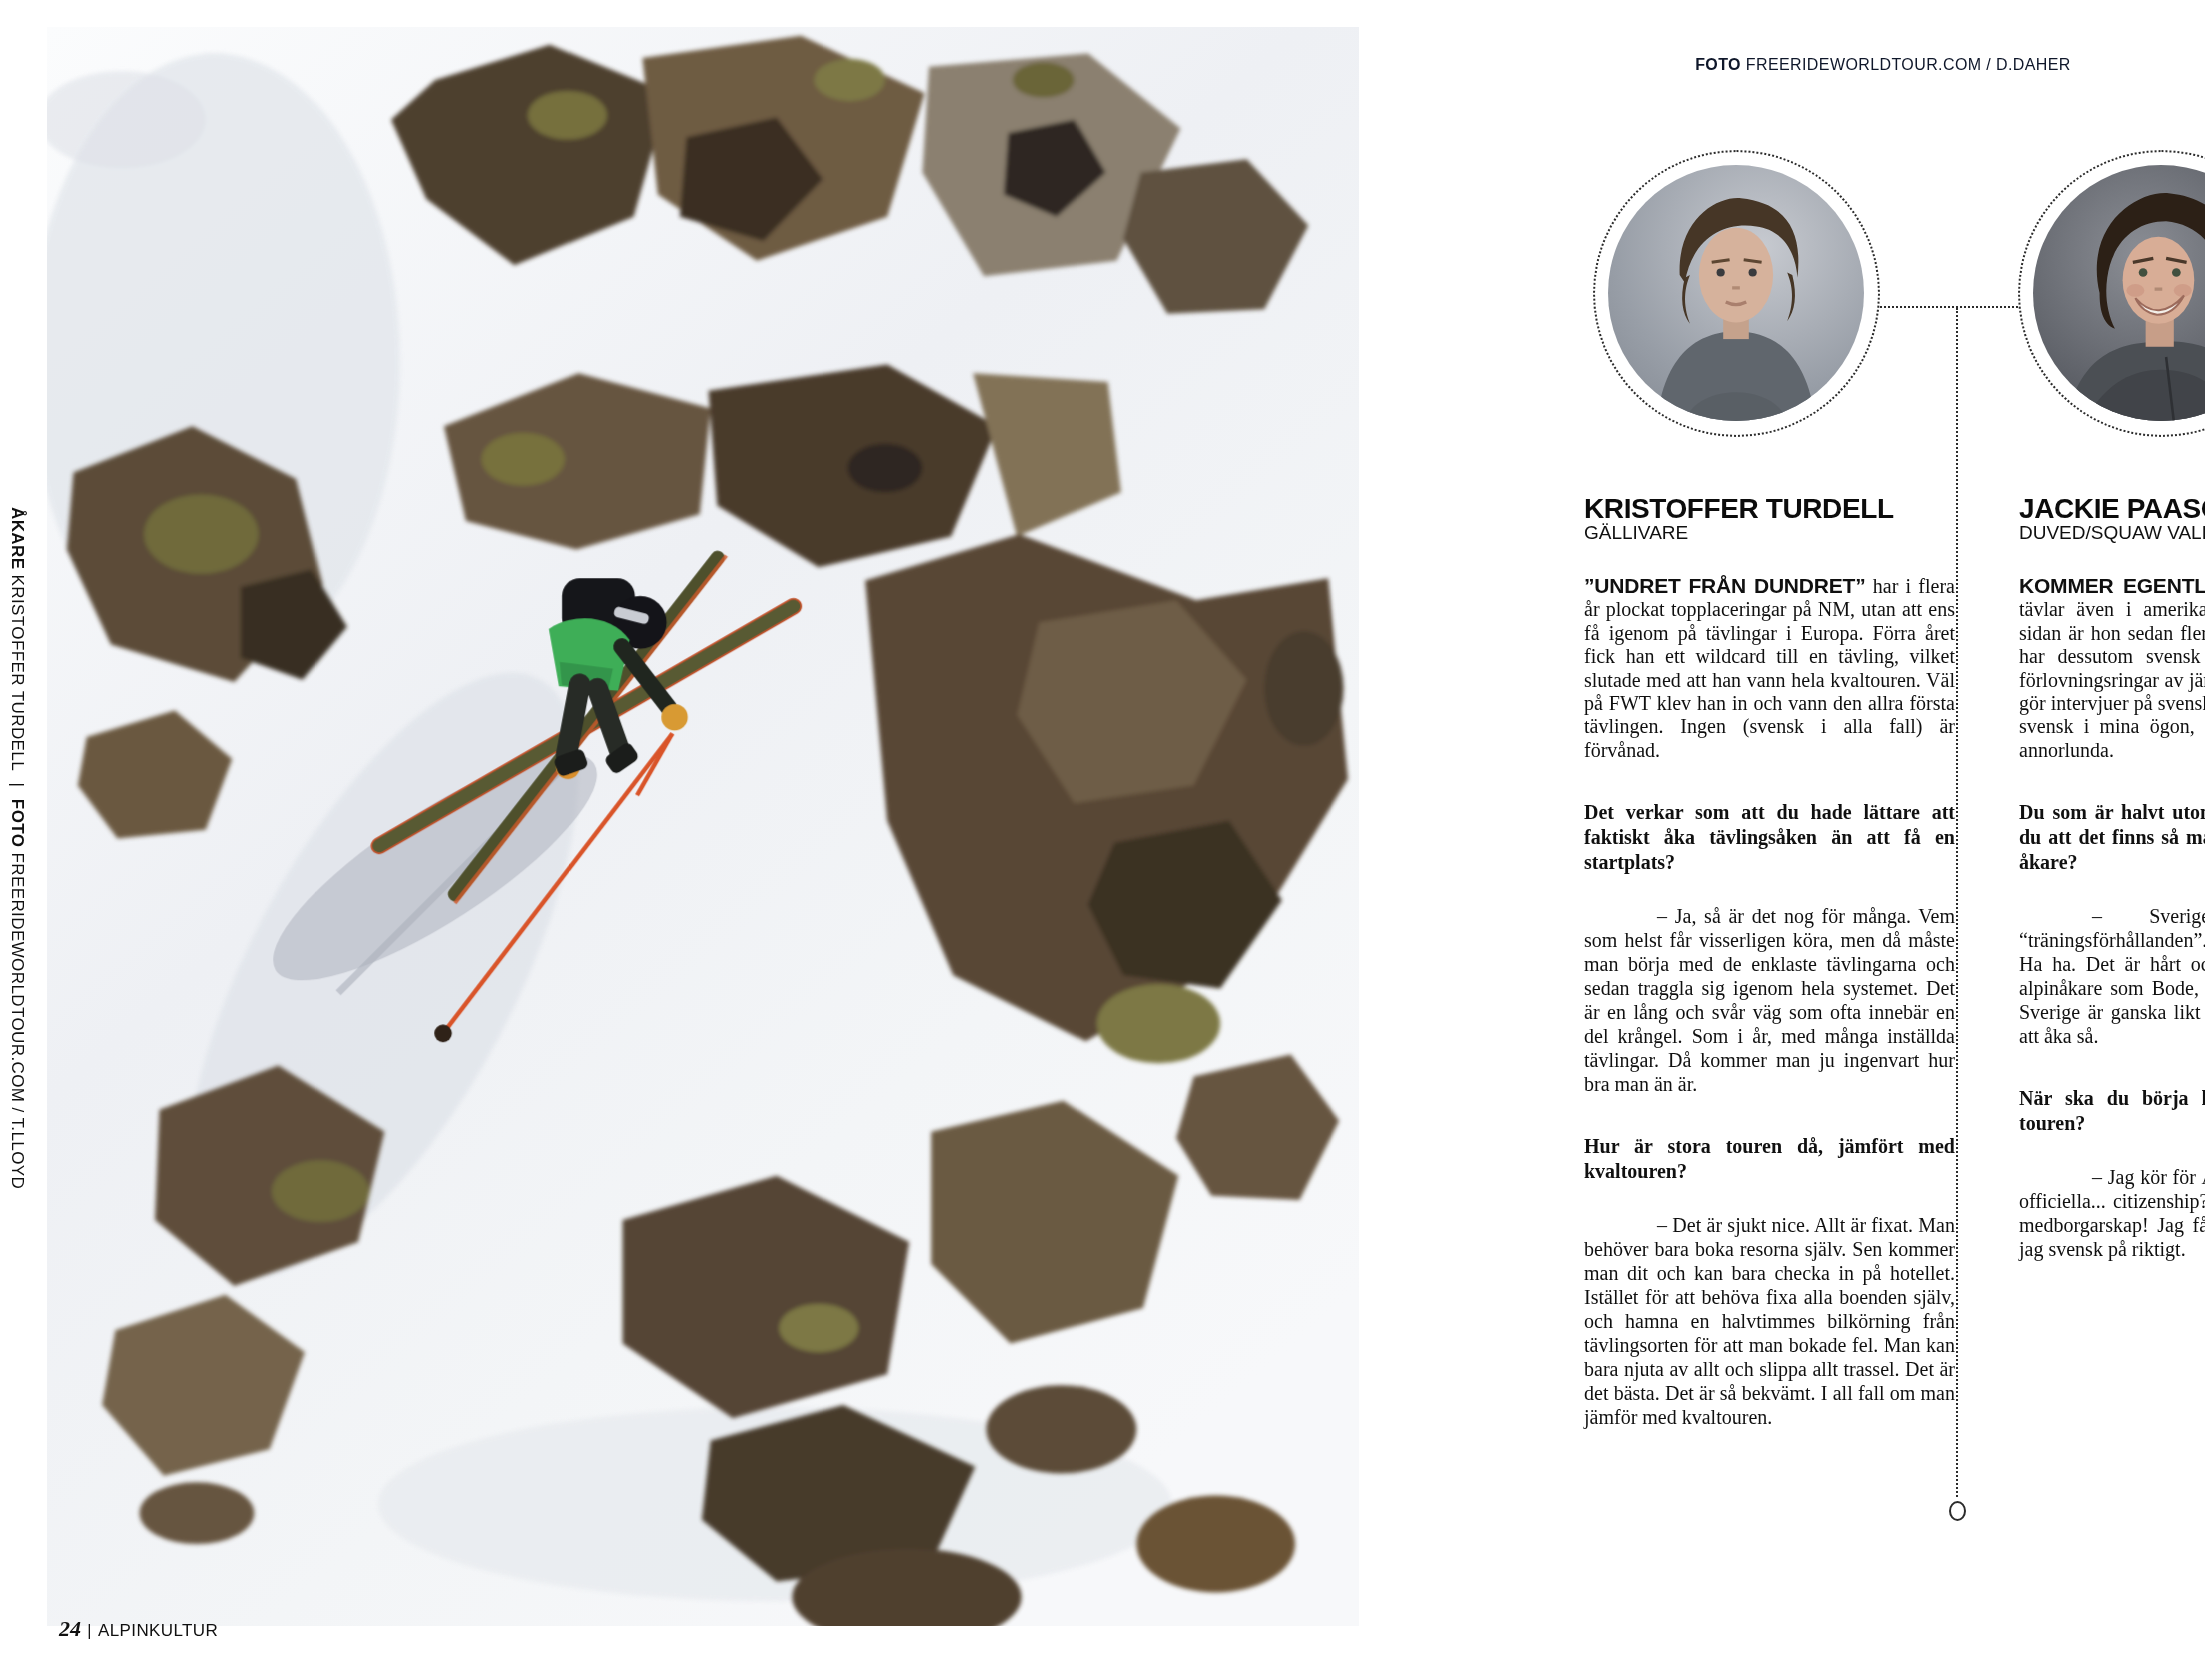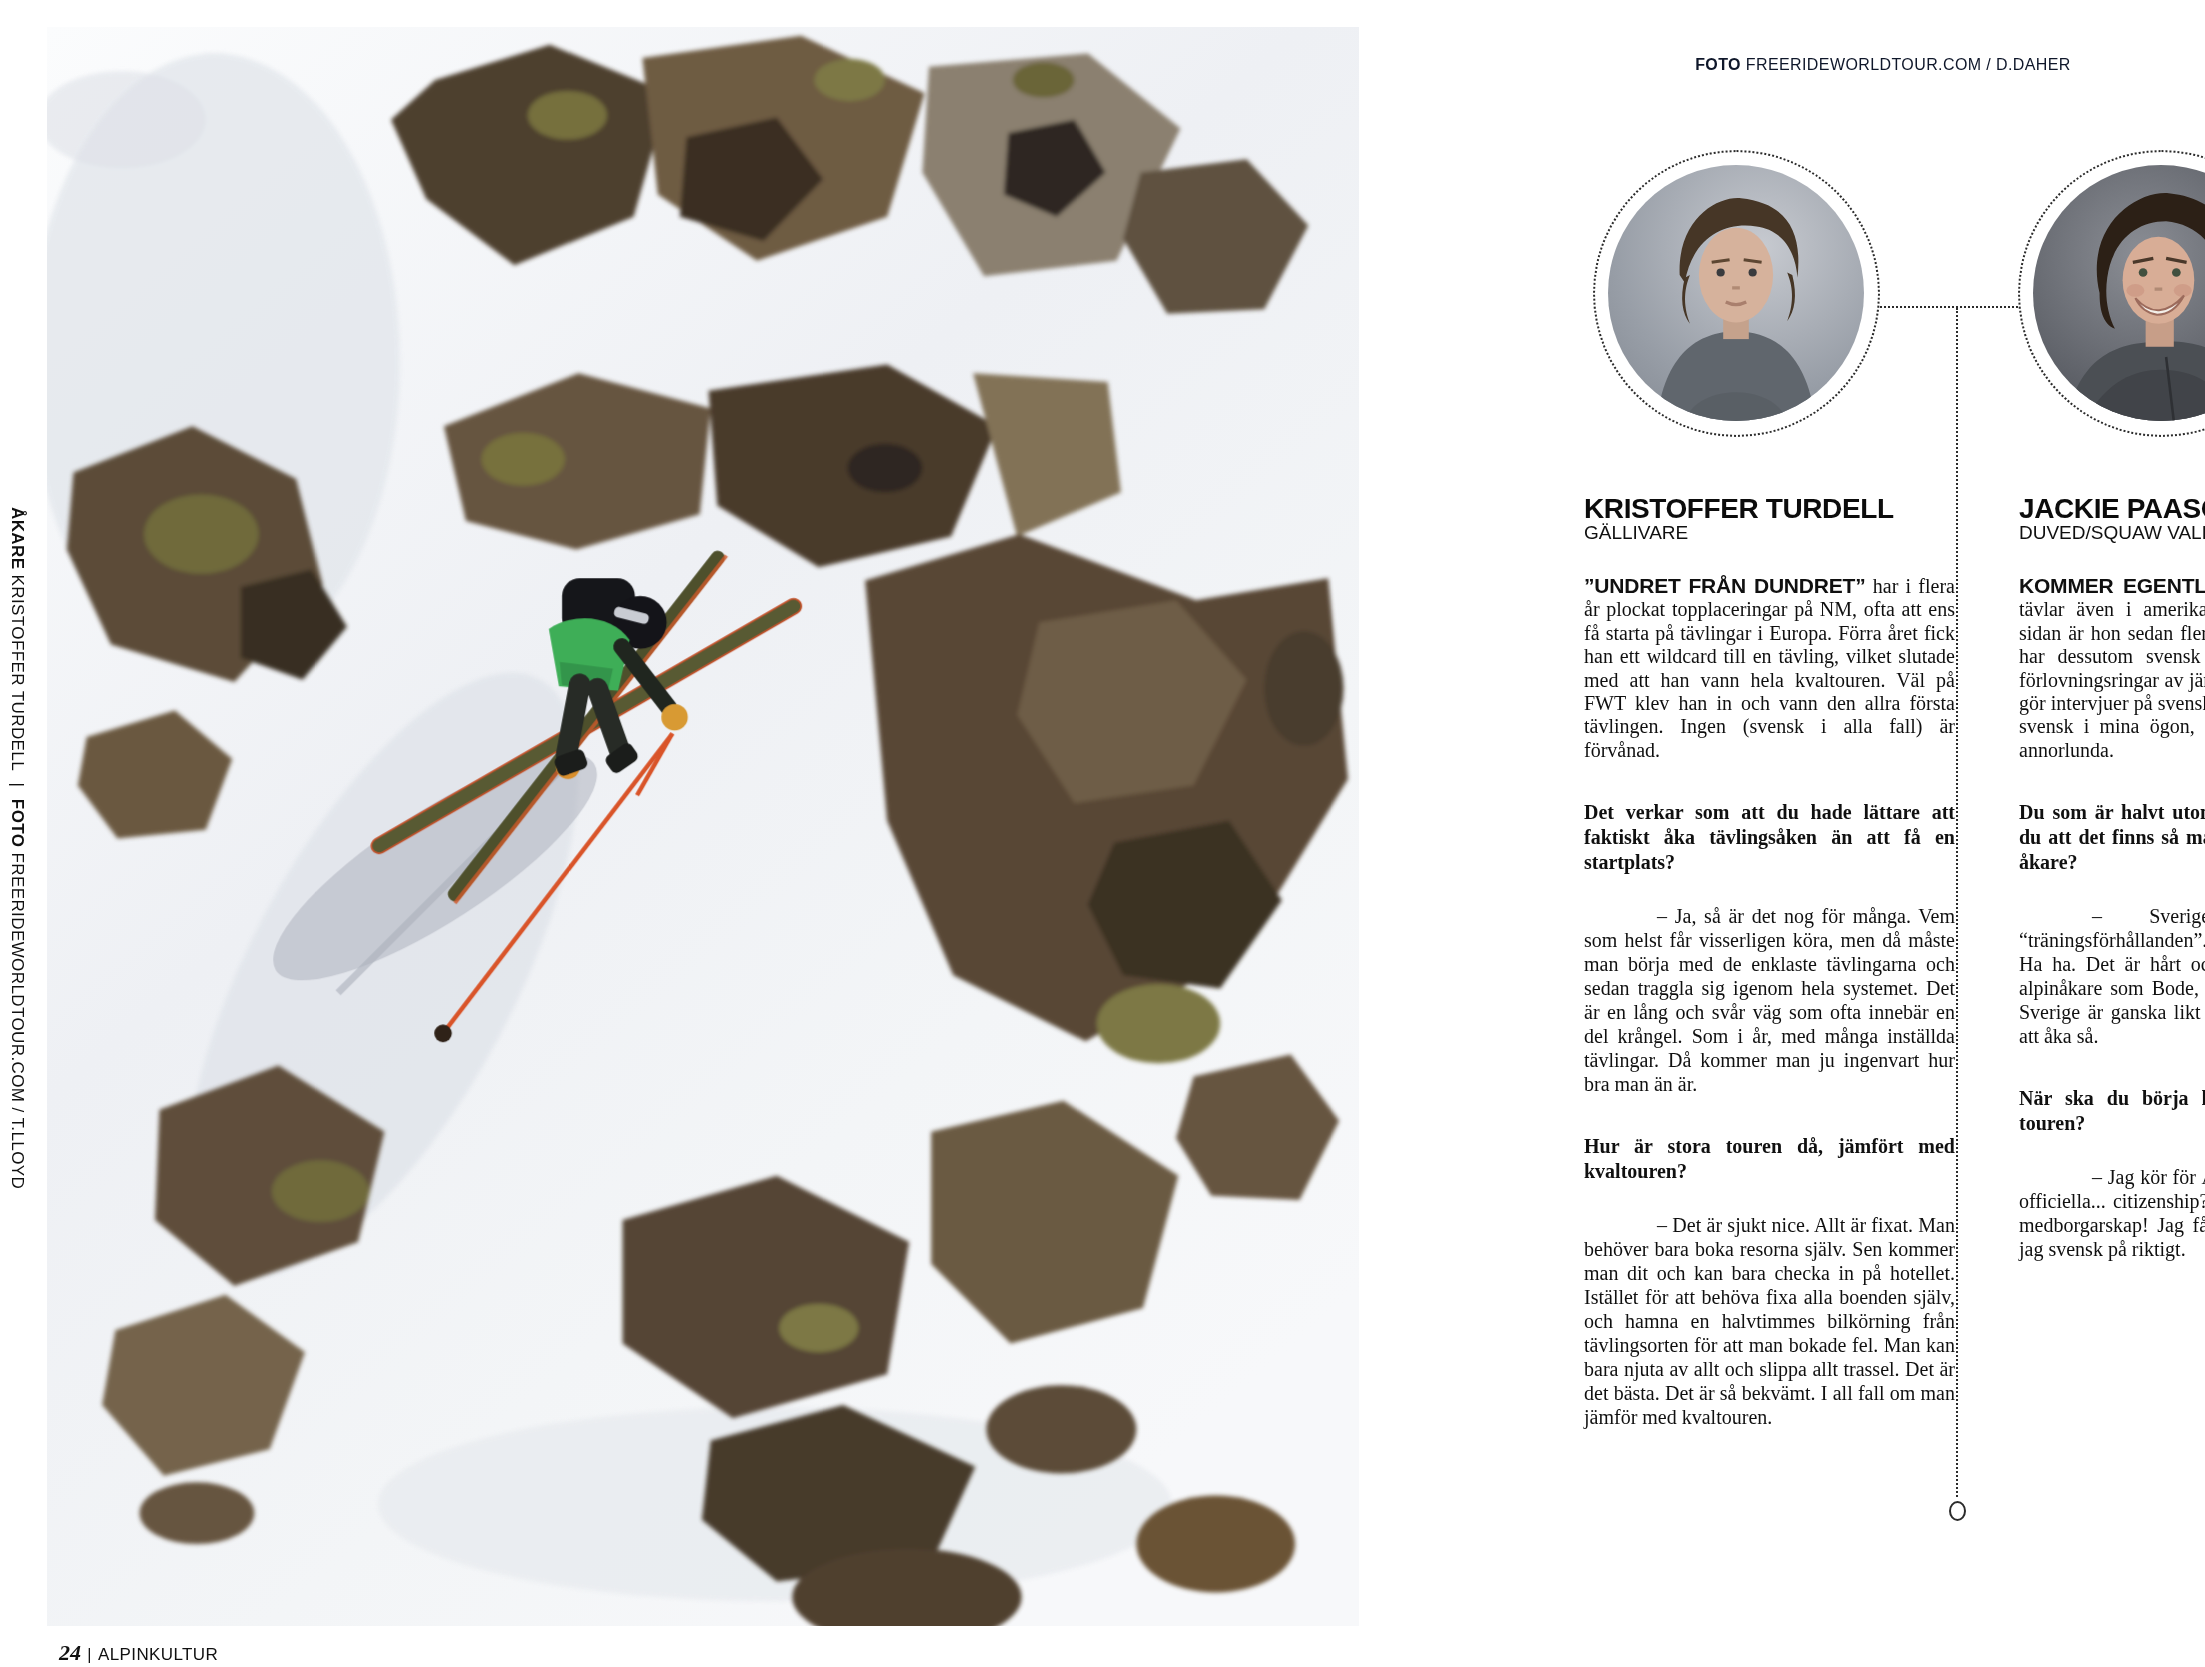--- a/index.html
+++ b/index.html
@@ -40,21 +40,21 @@
   .iv-name{font-family:"Liberation Sans",sans-serif;font-weight:800;font-size:28px;line-height:1;
            letter-spacing:-0.4px;color:#0c0c0c;}
   .iv-loc{font-family:"Liberation Sans",sans-serif;font-weight:400;font-size:19px;line-height:1;letter-spacing:0;}
   p{margin:0;hyphens:auto;}
   .intro{margin-top:32px;font-size:20px;line-height:23.4px;text-align:justify;}
   .lead{font-family:"Liberation Sans",sans-serif;font-weight:700;font-size:21px;letter-spacing:-0.2px;margin-top:12px;}
   .q{margin-top:38px;font-weight:700;font-size:20px;line-height:25px;text-align:justify;}
   .a{margin-top:29px;font-size:20px;line-height:24px;text-align:justify;text-indent:73px;}
 
   
-  .folio{position:absolute;top:1616px;font-family:"Liberation Sans",sans-serif;font-size:17px;letter-spacing:0.4px;color:#101010;white-space:nowrap;margin-top:24px;}
+  .folio{position:absolute;top:1616px;font-family:"Liberation Sans",sans-serif;font-size:17px;letter-spacing:0.4px;color:#101010;white-space:nowrap;}
   #folio-left{left:59px;}
   .folio .num{font-family:"Liberation Serif",serif;font-style:italic;font-weight:700;font-size:22px;letter-spacing:0;}
   .folio .sep{font-weight:300;padding:0 6.2px;font-size:16px;}
 </style>
 </head>
 <body>
 
 <div id="spread">
 
   <div id="photo">
@@ -222,21 +222,21 @@
     </div>
   </div>
 
   <div class="dot-h"></div>
   <div class="dot-v"></div>
   <div class="dot-end"></div>
 
   <div class="col" id="col-k">
     <div class="iv-name">KRISTOFFER TURDELL</div>
     <div class="iv-loc">GÄLLIVARE</div>
-    <p class="intro"><span class="lead">”UNDRET FRÅN DUNDRET”</span> <span>har i flera år plockat topplaceringar på NM, ofta att ens få starta på tävlingar i Europa. Förra året fick han ett wildcard till en tävling, vilket slutade med att han vann hela kvaltouren. Väl på FWT klev han in och vann den allra första tävlingen. Ingen (svensk i alla fall) är förvånad.</span></p>
+    <p class="intro"><span class="lead">”UNDRET FRÅN DUNDRET”</span> <span>har i flera år plockat topplaceringar på NM, utan att ens få igenom på tävlingar i Europa. Förra året fick han ett wildcard till en tävling, vilket slutade med att han vann hela kvaltouren. Väl på FWT klev han in och vann den allra första tävlingen. Ingen (svensk i alla fall) är förvånad.</span></p>
     <p class="q">Det verkar som att du hade lättare att faktiskt åka tävlingsåken än att få en startplats?</p>
     <p class="a">– Ja, så är det nog för många. Vem som helst får visserligen köra, men då måste man börja med de enklaste tävlingarna och sedan traggla sig igenom hela systemet. Det är en lång och svår väg som ofta innebär en del krångel. Som i år, med många inställda tävlingar. Då kommer man ju ingenvart hur bra man än är.</p>
     <p class="q">Hur är stora touren då, jämfört med kvaltouren?</p>
     <p class="a">– Det är sjukt nice. Allt är fixat. Man behöver bara boka resorna själv. Sen kommer man dit och kan bara checka in på hotellet. Istället för att behöva fixa alla boenden själv, och hamna en halvtimmes bilkörning från tävlingsorten för att man bokade fel. Man kan bara njuta av allt och slippa allt trassel. Det är det bästa. Det är så bekvämt. I all fall om man jämför med kvaltouren.</p>
   </div>
 
   <div class="col" id="col-j">
     <div class="iv-name">JACKIE PAASO</div>
     <div class="iv-loc">DUVED/SQUAW VALLEY</div>
     <p class="intro"><span class="lead">KOMMER EGENTLIGEN</span> <span>från USA, och tävlar även i amerikanska färger. Å andra sidan är hon sedan flera år bosatt i Åre. Hon har dessutom svensk karl, hund och hus, förlovningsringar av jämtländsk hemslöjd och gör intervjuer på svenska. Då räknas man som svensk i mina ögon, även om passet säger annorlunda.</span></p>

